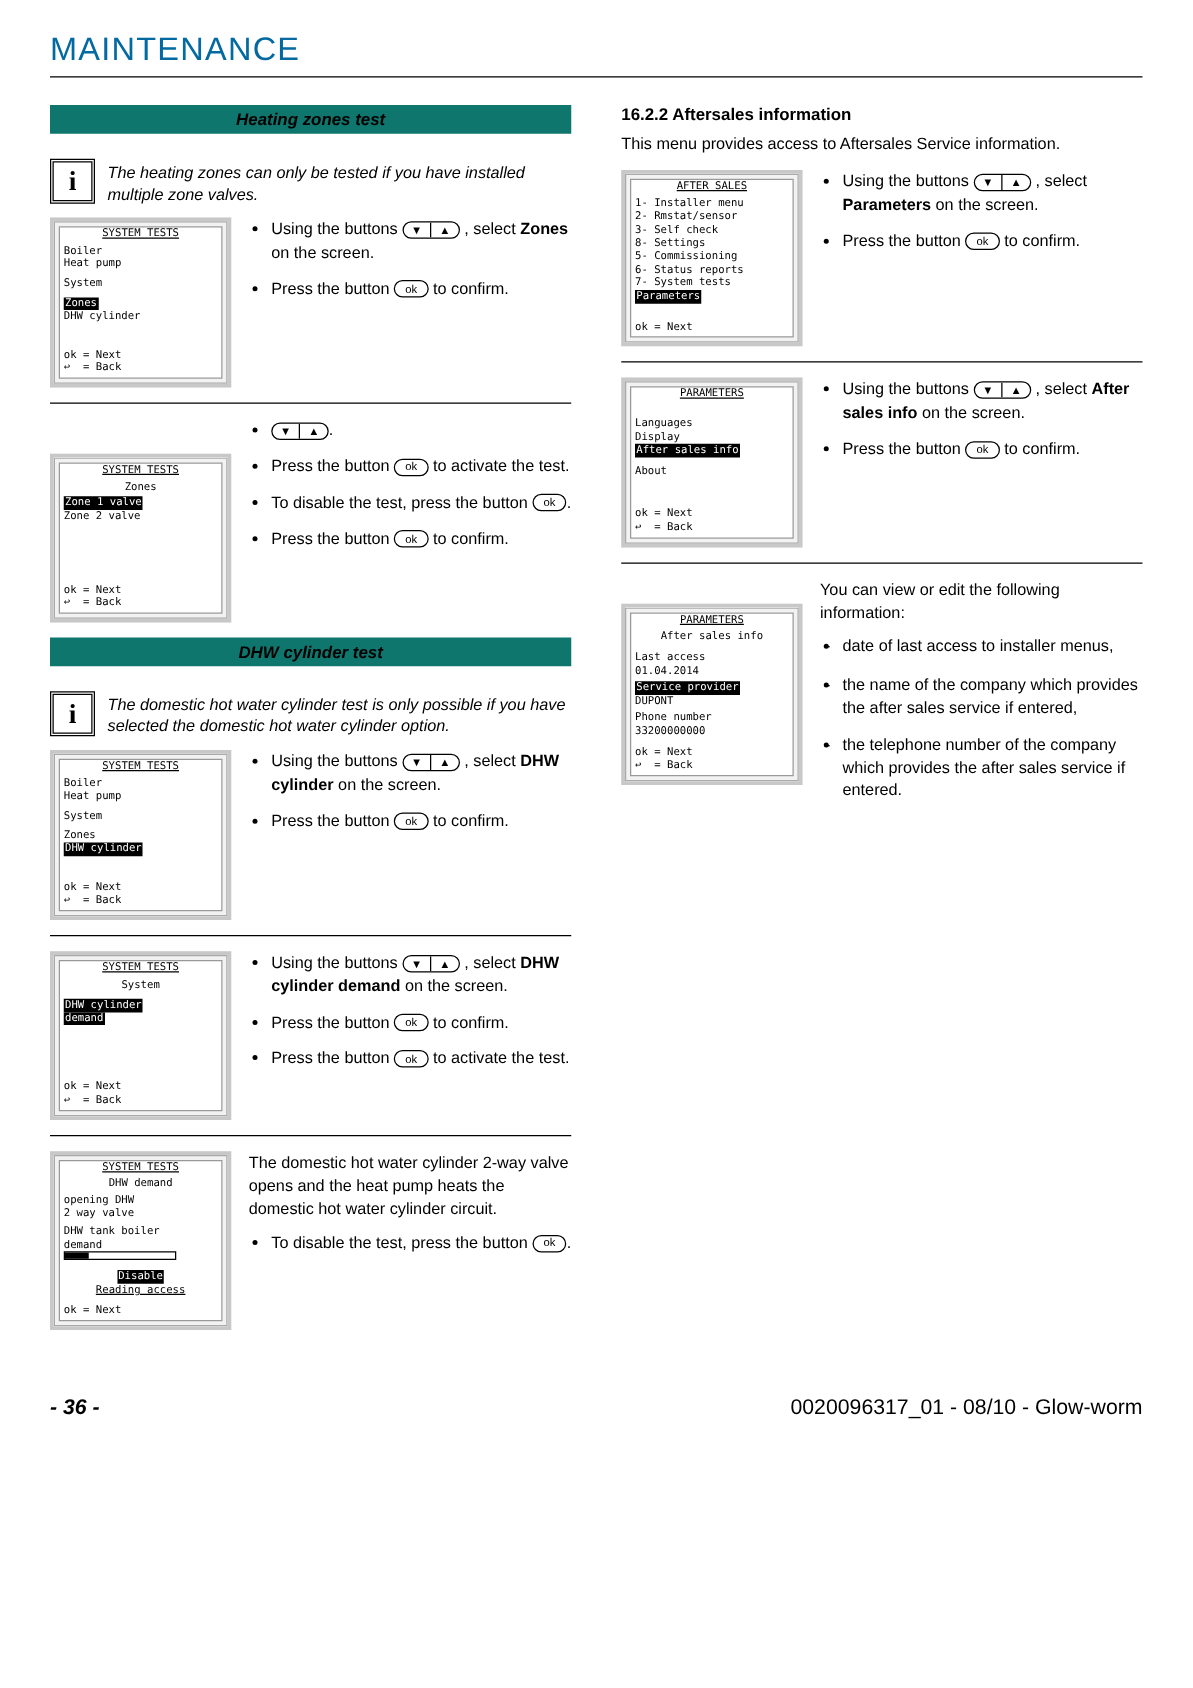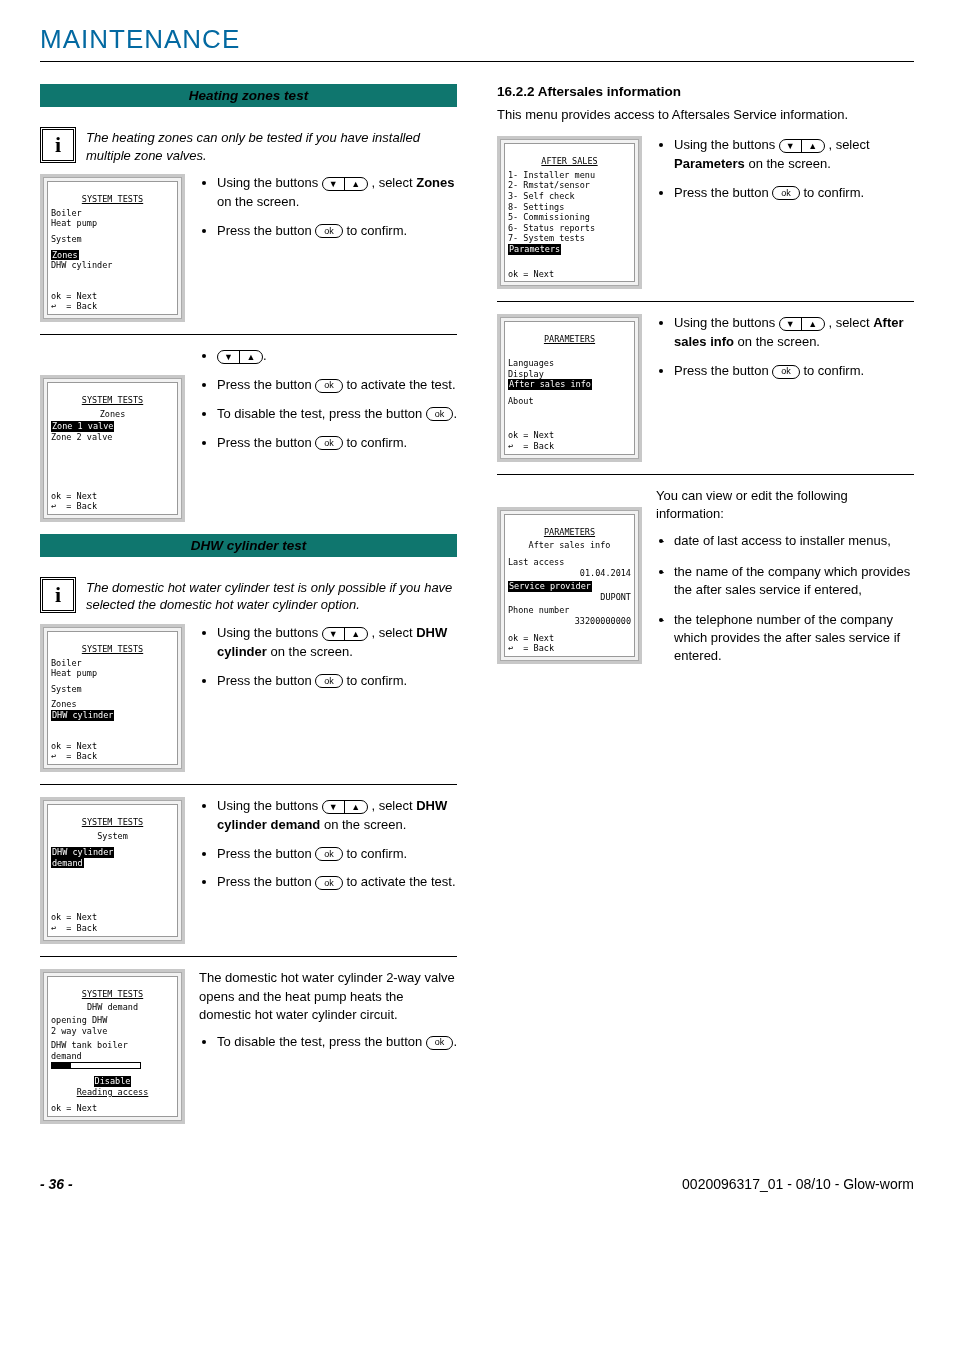--- a/index.html
+++ b/index.html
@@ -54,28 +54,28 @@
     background: #f2f2f2;
     box-shadow: 0 0 0 1px #aaa inset;
     padding: 4px;
   }
   .lcd-inner {
     background: #fff;
     border: 1px solid #999;
     font-family: "Lucida Console", Monaco, monospace;
     font-size: 8.5px;
     line-height: 1.25;
-    padding: 12px 3px 2px 3px;
+    padding: 0 3px 2px 3px;
     min-height: 112px;
     position: relative;
   }
   .lcd-title { text-align: center; text-decoration: underline; margin-bottom: 3px; font-size: 8.5px; }
   .lcd-subtitle { text-align: center; margin-bottom: 2px; font-size: 8.5px; }
   .lcd-line { white-space: pre; }
-  .lcd-right { text-align: right; white-space: pre; }
+  .lcd-right { white-space: pre; }
   .lcd-hl { background: #000; color: #fff; padding: 0 1px; display: inline-block; }
   .lcd-bar-track { border: 1px solid #000; display: inline-block; width: 90px; height: 7px; position: relative; }
   .lcd-bar-fill { background:#000; height:100%; width:22%; display:block; }
   .lcd-footer { margin-top: 6px; white-space: pre; }
   .lcd-footer2 { white-space: pre; }
   .instructions { flex: 1; font-size: 13px; line-height: 1.45; }
   .instructions ul { list-style: disc; padding-left: 18px; margin-bottom: 6px; }
   .instructions li { margin-bottom: 10px; }
   .instructions p { margin-bottom: 8px; }
   .bold { font-weight: bold; }
@@ -87,21 +87,21 @@
   }
   .nav-dual {
     display: inline-flex; border: 1px solid #000; border-radius: 10px;
     height: 14px; overflow: hidden; vertical-align: middle; background:#fff;
   }
   .nav-dual span { width: 22px; text-align: center; font-size: 9px; line-height: 12px; }
   .nav-dual span:first-child { border-right: 1px solid #000; }
   .dash-list { list-style: none; padding-left: 16px; }
   .dash-list li { position: relative; margin-bottom: 12px; line-height:1.4; }
   .dash-list li::before { content: "-"; position: absolute; left: -14px; }
-  .page-footer { display: flex; justify-content: space-between; margin-top: 40px; font-size: 14px; }
+  .page-footer { display: flex; justify-content: space-between; margin-top: 40px; font-size: 17px; }
   .page-num { font-weight: bold; font-style: italic; }
   .lcd-underline { text-decoration: underline; }
 </style>
 </head>
 <body>
 
 <div class="page-title">MAINTENANCE</div>
 
 <div class="columns">
 

